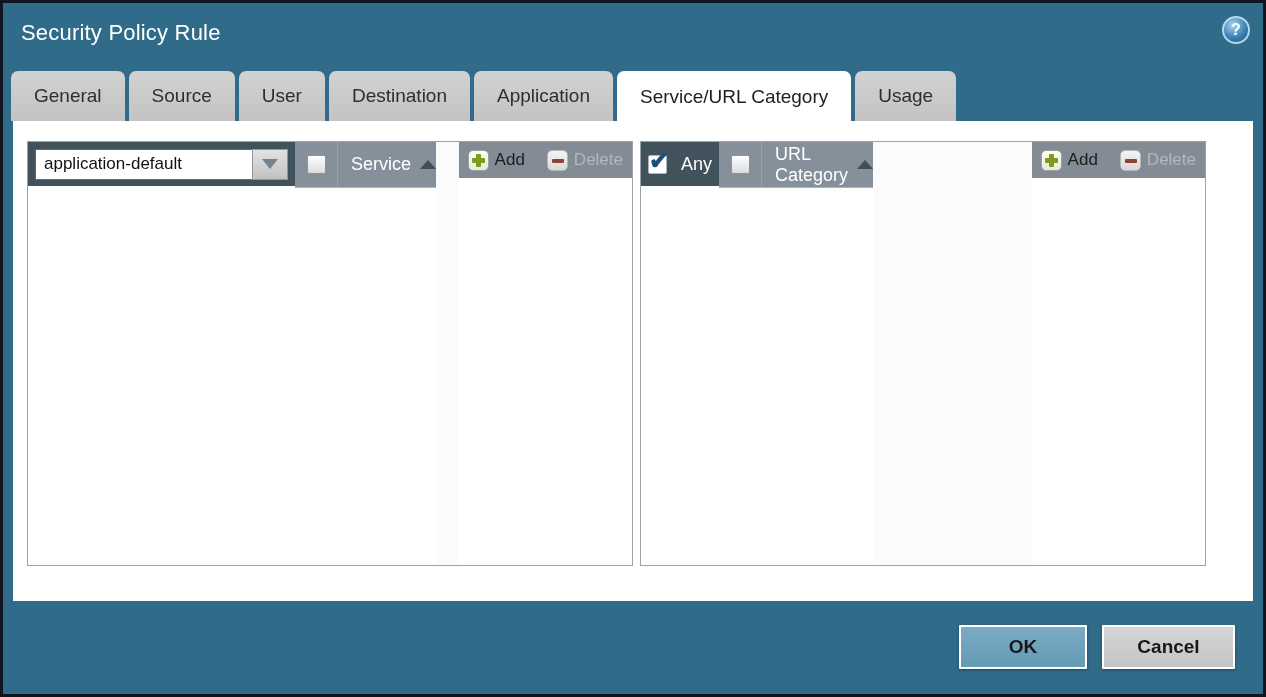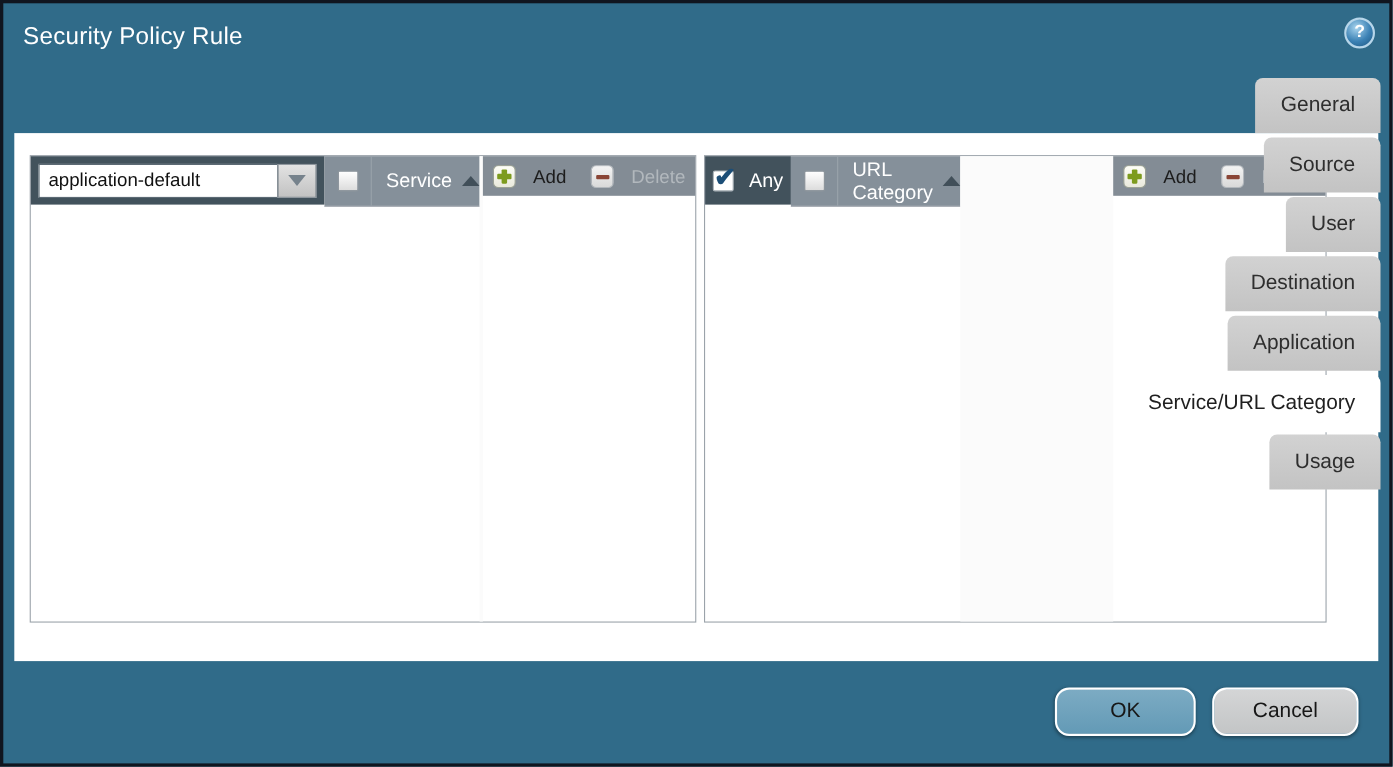--- a/index.html
+++ b/index.html
@@ -24,21 +24,21 @@
     background:radial-gradient(circle at 38% 30%, #a8d4ee 0%, #3c82b5 55%, #1b5580 100%);
     border:2px solid #b7d6ea;
     color:#ffffff; font-size:16px; font-weight:bold;
     display:flex; align-items:center; justify-content:center;
     cursor:pointer;
   }
 
   
   .tabbar {
     position:absolute; left:8px; top:68px; right:8px; height:50px;
-    display:flex; align-items:flex-end; gap:4px; z-index:3;flex-direction:column;
+    display:flex; align-items:flex-end; gap:4px; z-index:3;
   }
   .tab {
     height:50px; line-height:50px; padding:0 23px;
     background:linear-gradient(#d2d2d2, #c3c3c3);
     color:#2e2e2e; font-size:19px;
     border-radius:7px 7px 0 0;
     white-space:nowrap; cursor:pointer;
   }
   .tab.active {
     background:#ffffff; color:#1f1f1f; height:52px; line-height:52px;
@@ -119,21 +119,21 @@
   }
 
   
   .grid-body { flex:1 1 auto; background:#fbfbfb; }
 
   
   .grid-footer {
     height:36px; flex:0 0 36px; background:#838c95;
     display:flex; align-items:center; padding:0 9px; gap:22px;
   }
-  .footer-btn { display:flex; align-items:flex-end; gap:16px; cursor:pointer; }
+  .footer-btn { display:flex; align-items:center; gap:6px; cursor:pointer; }
   .footer-btn .label { font-size:17px; color:#1c1c1c; }
   .footer-btn.disabled { cursor:default; }
   .footer-btn.disabled .label { color:#b2b8bd; }
 
   .icon-box {
     width:21px; height:21px; border-radius:5px; position:relative;
     border:1px solid #9ca296;
     background:linear-gradient(#fdfdf6, #e9e9dc);
   }
   .icon-box.minus { border-color:#b3b8bd; background:linear-gradient(#f4f4f4, #d9d9d9); }
@@ -142,24 +142,24 @@
   }
   .plus-glyph::before { width:13px; height:5px; left:3px; top:7px; }
   .plus-glyph::after  { width:5px; height:13px; left:7px; top:3px; }
   .minus-glyph::before {
     content:""; position:absolute; background:#8a4536; border-radius:1px;
     width:12px; height:4px; left:4px; top:8px;
   }
 
   
   .action-btn {
-    position:absolute; height:44px; border-radius:13px;
+    position:absolute; height:44px; border-radius:1px;
     border:2px solid #ffffff; font-size:19px; color:#171717;
     font-family:"Liberation Sans", sans-serif;
-    cursor:pointer; box-shadow:0 1px 3px rgba(0,0,0,0.35);
+    cursor:pointer; box-shadow:0 1px 3px rgba(0,0,0,0.35);font-weight:bold;
   }
   .ok-btn {
     right:176px; bottom:25px; width:128px;
     background:linear-gradient(#7cabc3, #639ab6);
   }
   .cancel-btn {
     right:28px; bottom:25px; width:133px;
     background:linear-gradient(#d4d5d6, #c3c5c6);
   }
 </style>

